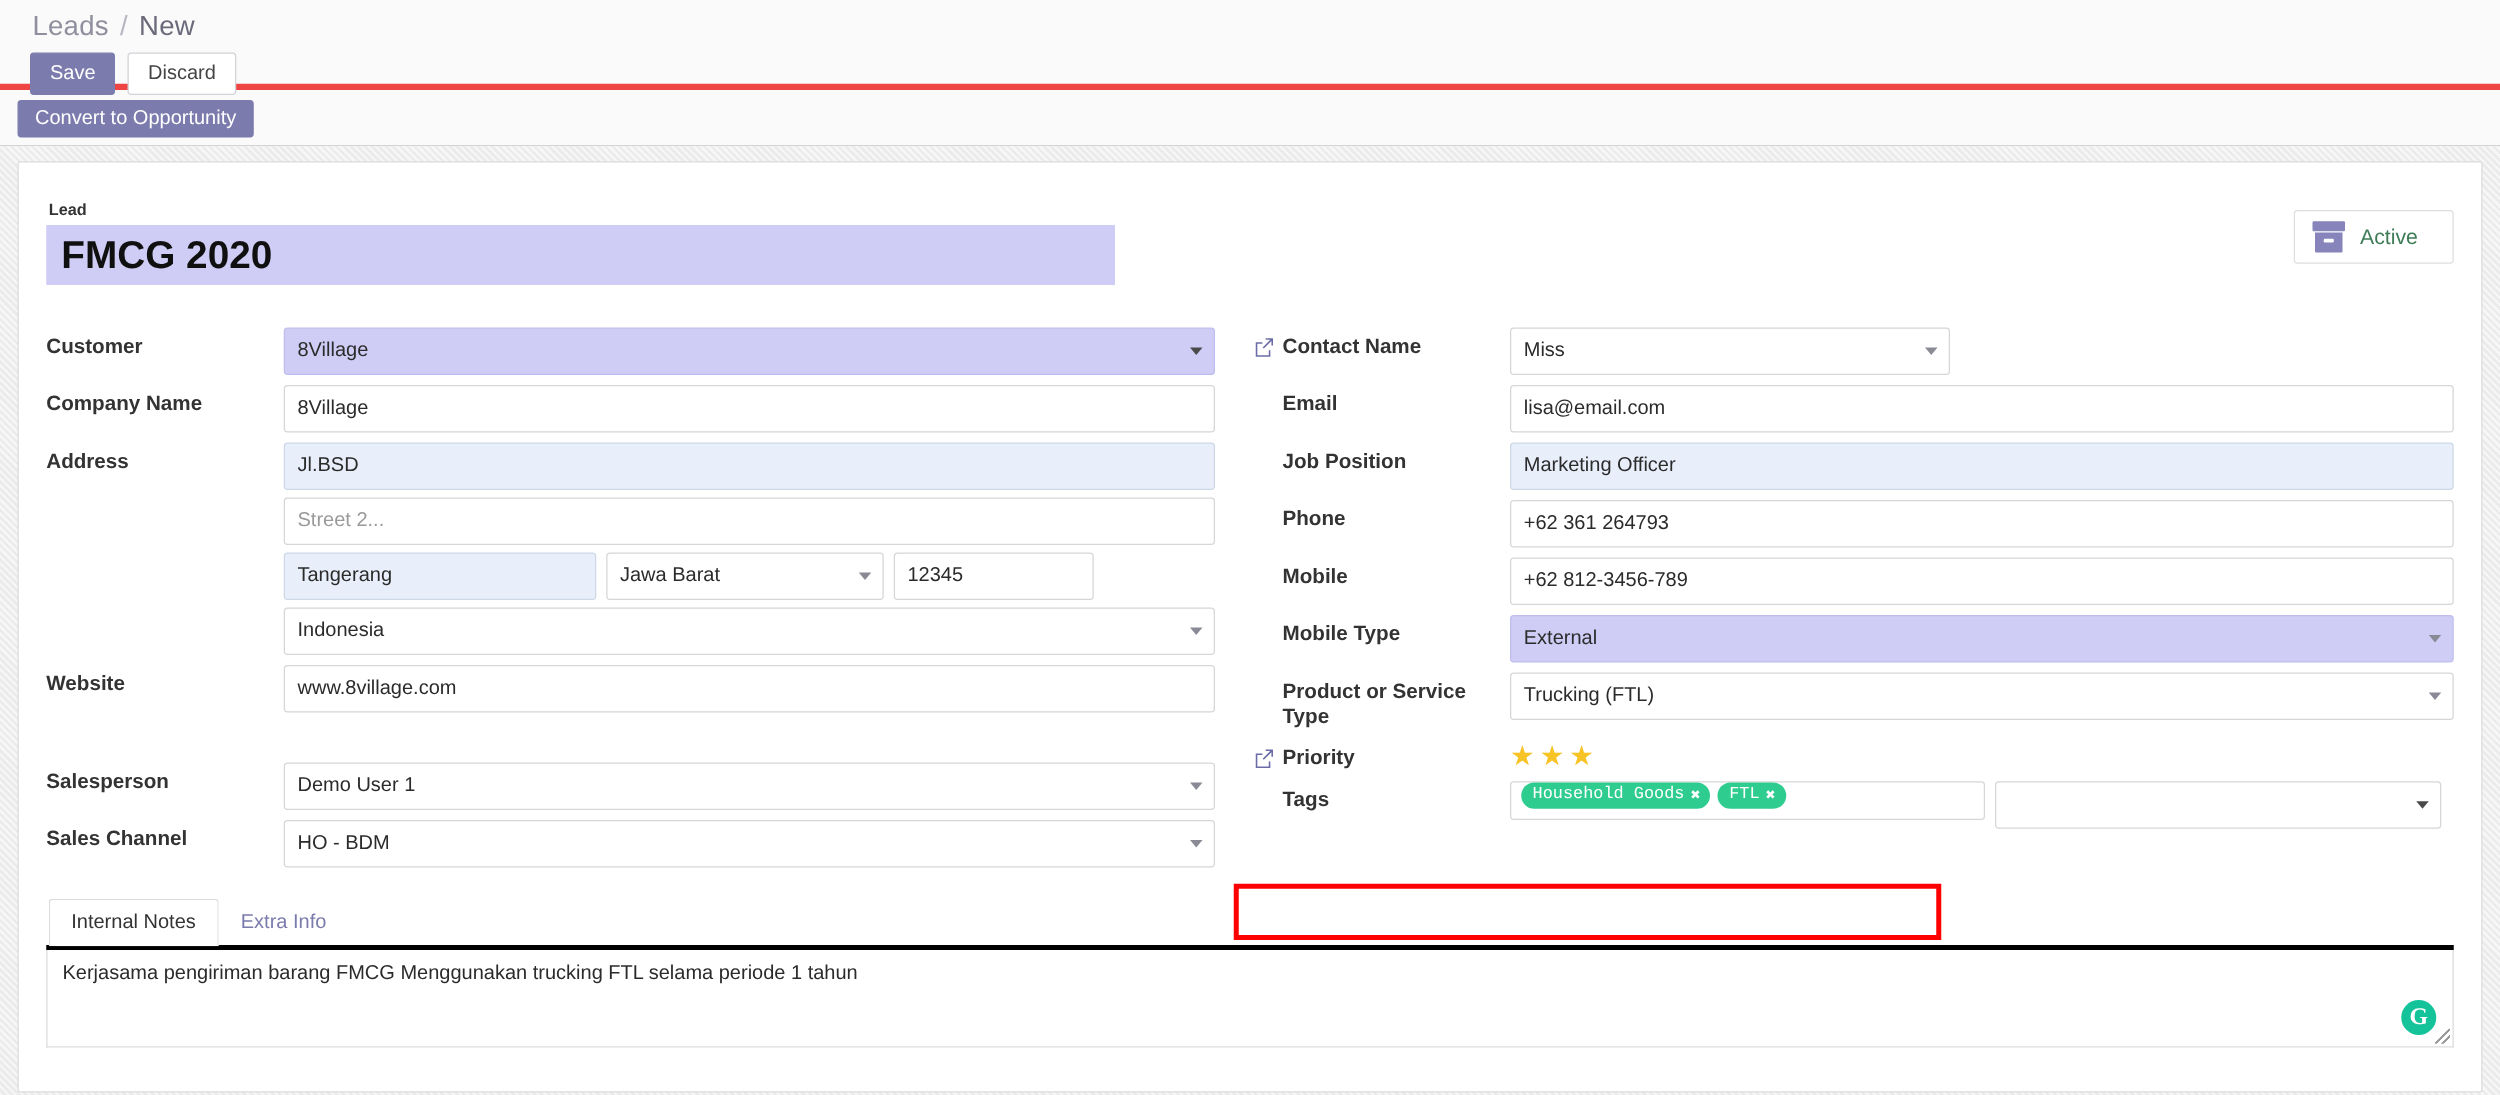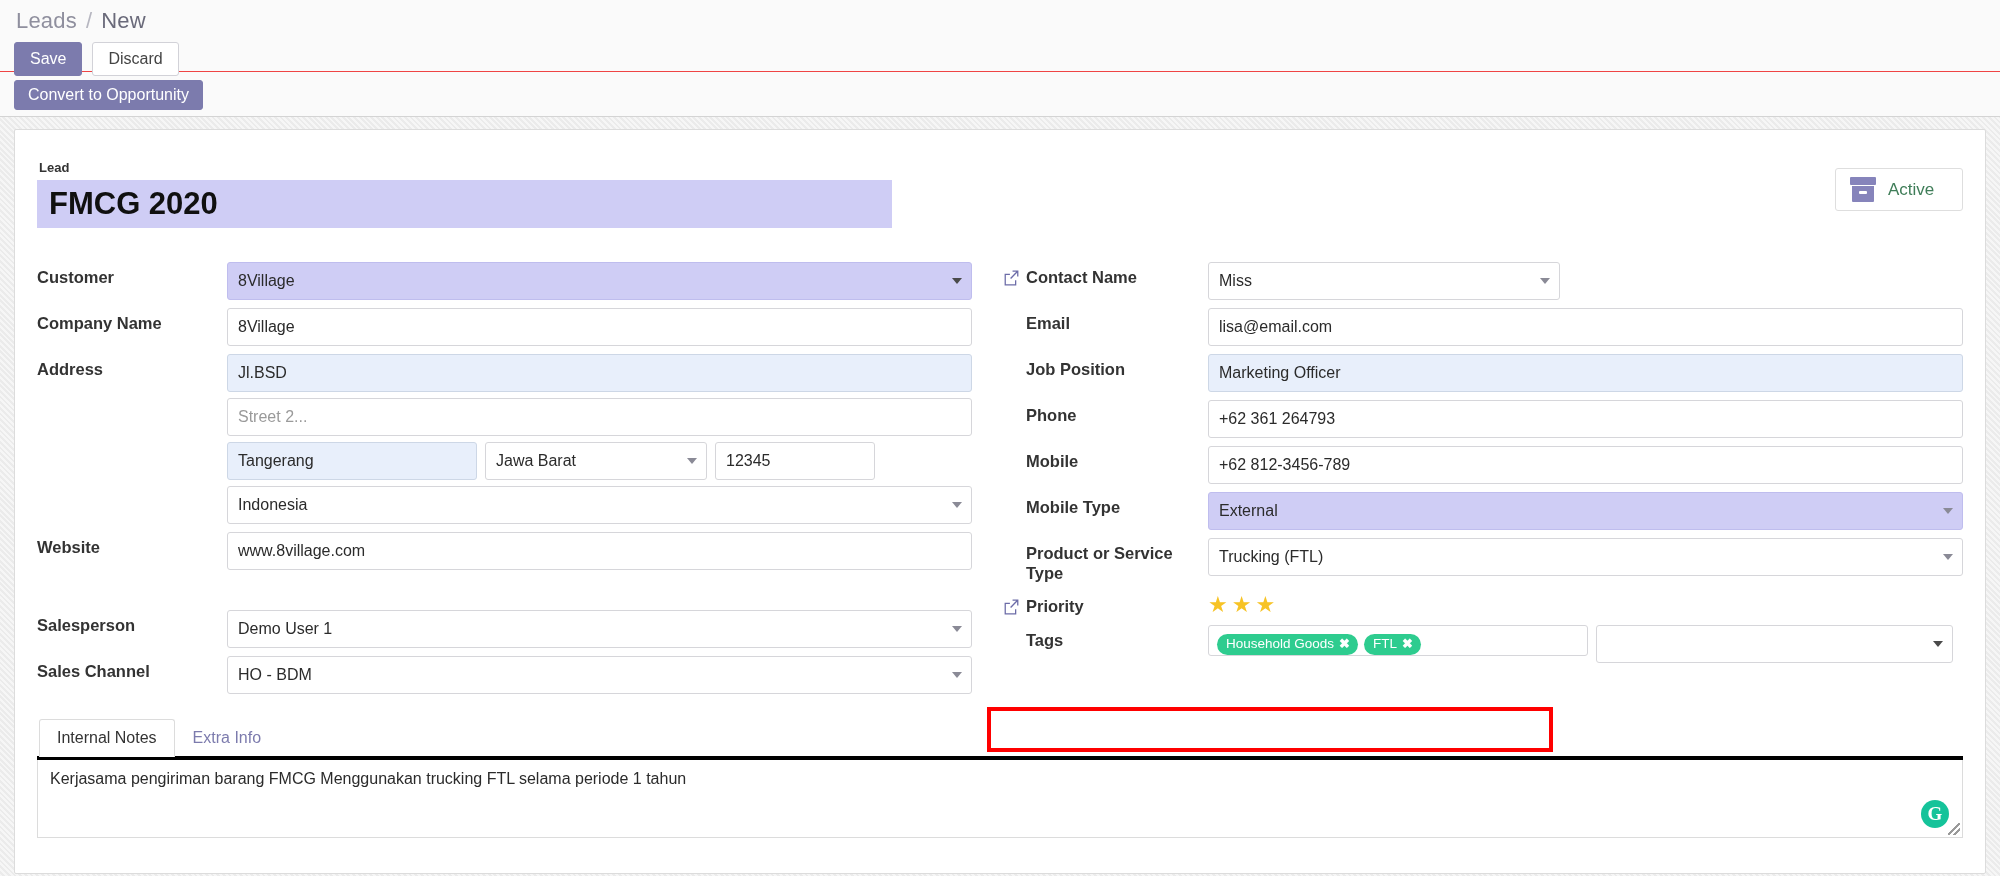--- a/index.html
+++ b/index.html
@@ -9,22 +9,22 @@
     font-family:"Liberation Sans", sans-serif;
     background:#ffffff;
     color:#212529;
     font-size:17px;
     overflow:hidden;
   }
 
   
   .control-panel {
     background:#fafafa;
-    border-bottom:1px solid #ef4444;
-    padding:6px 14px 10px 14px;
+    border-bottom:5px solid #ef4444;
+    padding:6px 14px 10px 24px;
     height:72px;
   }
   .breadcrumb {
     font-size:22px;
     color:#8f8f9e;
     letter-spacing:.2px;
     margin:2px 0 8px 2px;
     display:flex;
     align-items:center;
     gap:9px;
@@ -173,22 +173,22 @@
   .w-r-name { width:320px; }
   .w-r-title { width:352px; }
 
   
   .stars { display:flex; gap:4px; padding-top:3px; }
   .star { font-size:22px; color:#f7c325; line-height:1; }
 
   
   .tag-field {
     height:31px; border:1px solid #d6d6da; border-radius:3px;
-    background:#fff; display:flex; align-items:flex-end; gap:6px;
-    padding:0 8px; width:380px;
+    background:#fff; display:flex; align-items:flex-start; gap:6px;
+    padding:0 8px; width:380px;font-family:Liberation Mono, monospace;
   }
   .tag {
     background:#2ecc8f; color:#fff;
     border-radius:11px;
     font-size:13.5px;
     padding:2px 8px 3px 9px;
     display:inline-flex; align-items:center; gap:5px;
     line-height:1.2;
     white-space:nowrap;
   }

